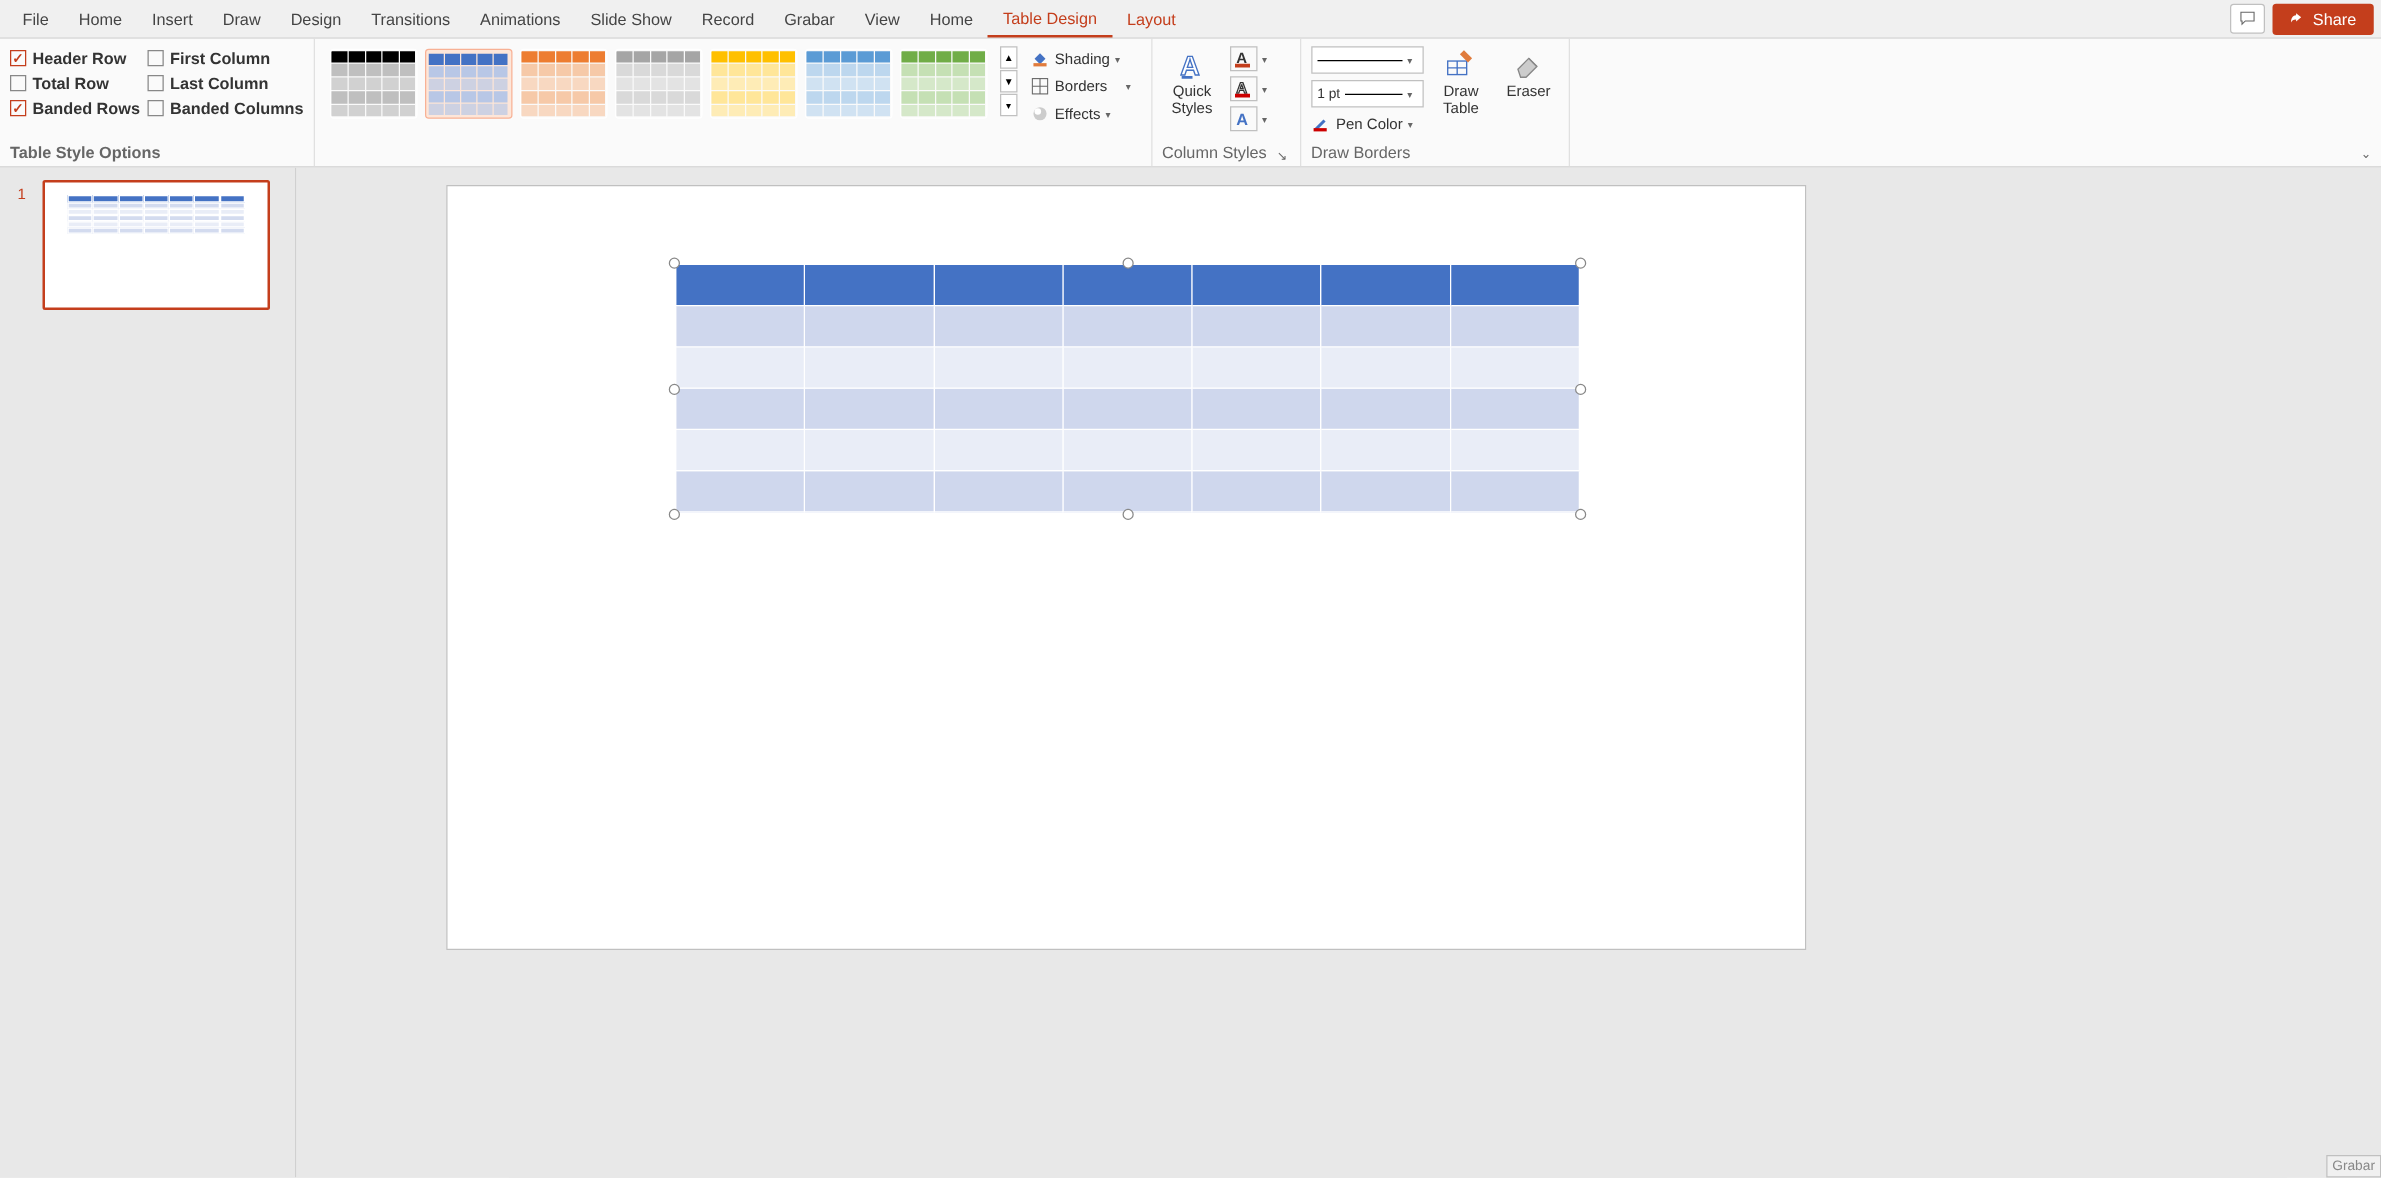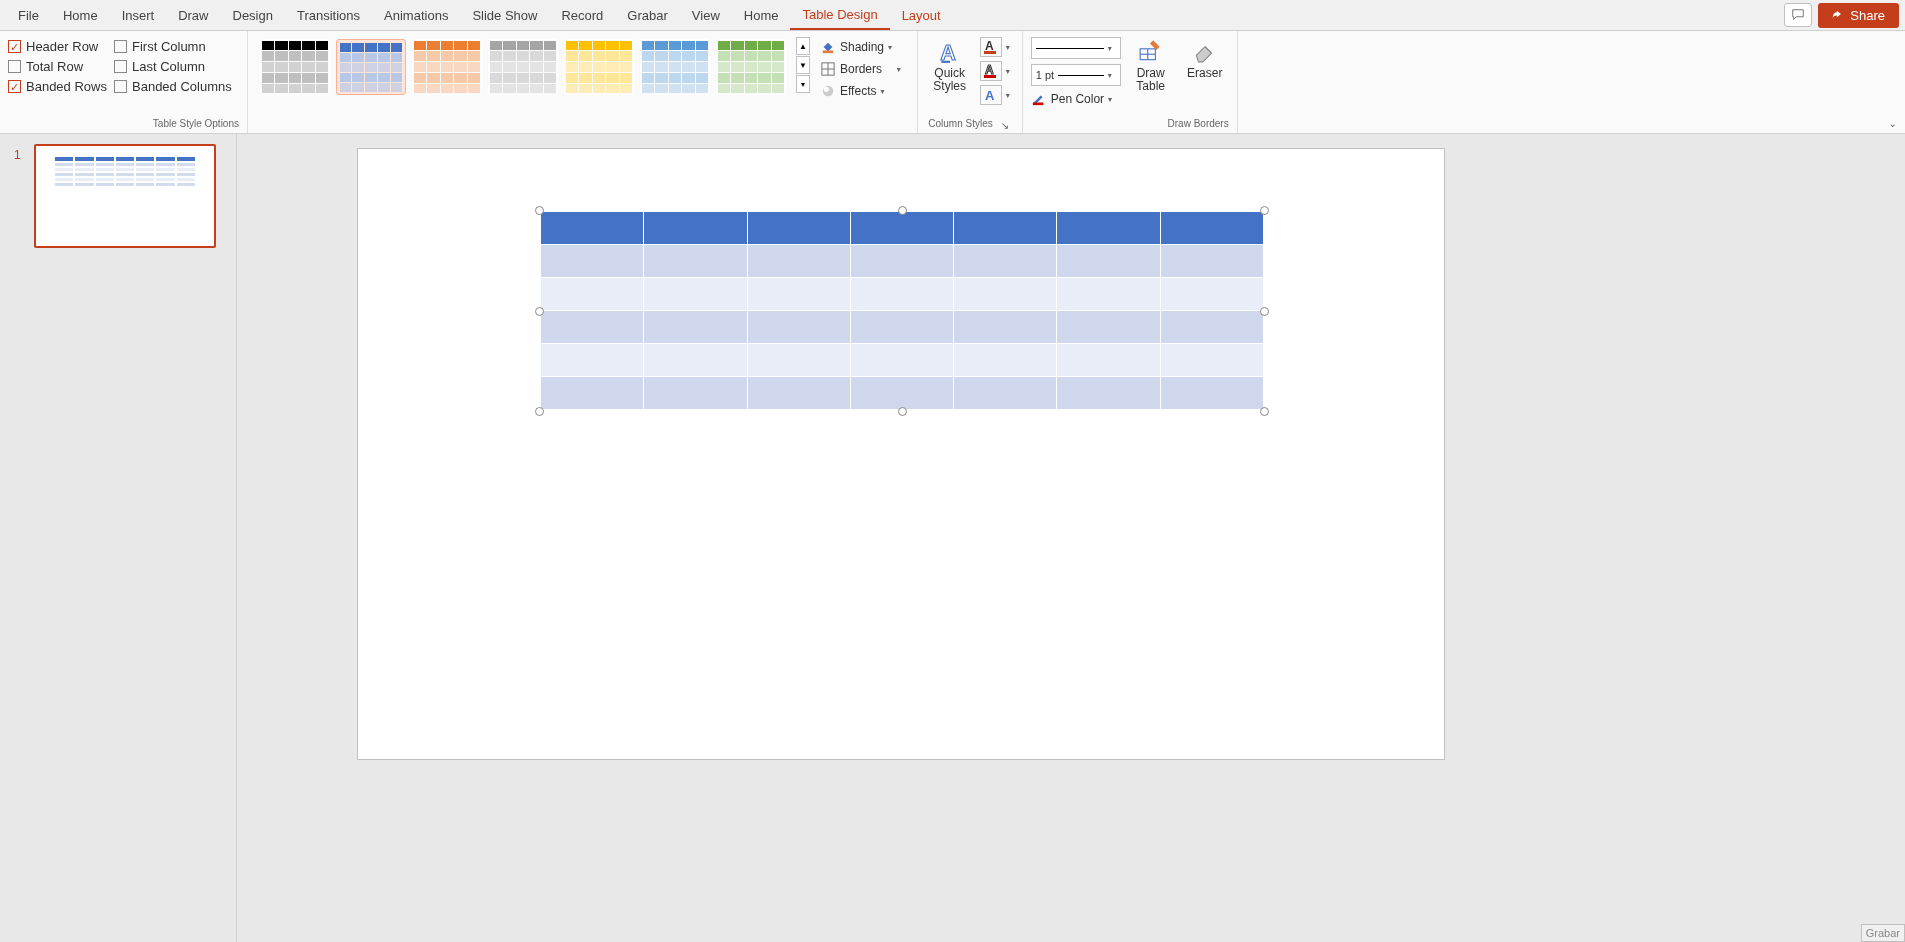--- a/index.html
+++ b/index.html
@@ -12,21 +12,21 @@
 .tab.active { color: #c43e1c; border-bottom: 2px solid #c43e1c; }
 .tab.layout { color: #c43e1c; }
 .tabs-spacer { flex: 1; }
 .qat-btn { width: 28px; height: 24px; border: 1px solid #c0c0c0; border-radius: 3px; background:#fff; display:flex;align-items:center;justify-content:center; margin-right:6px;}
 .share-btn { background: #c43e1c; color: #fff; border: none; border-radius: 3px; padding: 5px 14px; display: flex; align-items:center; gap:5px; font-size:13px;}
 
 
 .ribbon { display: flex; height: 103px; background: #fafafa; border-bottom: 1px solid #d0d0d0; position: relative; }
 .group { display:flex; flex-direction:column; padding: 4px 8px 2px 8px; border-right: 1px solid #e0e0e0; }
 .group-body { flex:1; display:flex; align-items:flex-start; gap:6px; }
-.group-label { text-align:right; color:#666; font-size:10px; padding-bottom:2px;}
+.group-label { text-align:left; color:#666; font-size:13px; padding-bottom:2px;}
 .group .rows { display:flex; flex-direction:column; gap:5px; padding-top:4px;}
 .chk-row { display:flex; align-items:center; gap:5px; min-width: 100px;}
 .chk { width:13px; height:13px; border:1px solid #888; display:flex; align-items:center; justify-content:center;}
 .chk.checked { border-color:#c43e1c; }
 .chk.checked::after { content:"✓"; font-size:11px; color:#c43e1c; line-height:10px;}
 
 
 .gallery { display:flex; gap:6px; padding:4px; }
 .style-thumb { width:70px; height:56px; display:flex; flex-direction:column; border:1px solid #fff; border-radius:3px; overflow:hidden;}
 .style-thumb.selected { border:1px solid #f8b195; background:#fde6d9; padding:2px;}
@@ -109,21 +109,21 @@
     <button class="share-btn">
       <svg width="13" height="13" viewBox="0 0 16 16">
           <path fill="#fff" d="M11 6l-5-4v2C2 4 1 8 1 11c1-2 2-3 5-3v2l5-4z"></path>
         </svg>
       <span>Share</span>
     </button>
   </div>
 
   <div class="ribbon">
 
-    <div class="group" style="min-width:248px;">
+    <div class="group" style="min-width:248px;font-weight:bold;">
       <div class="group-body">
         <div class="rows">
           <div class="chk-row">
               <span class="chk checked"></span>
               <span>Header Row</span>
             </div>
           <div class="chk-row">
               <span class="chk"></span>
               <span>Total Row</span>
             </div>

